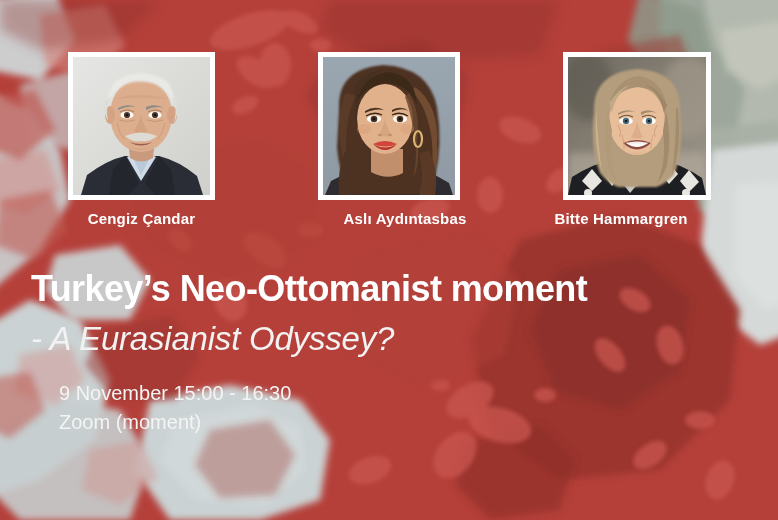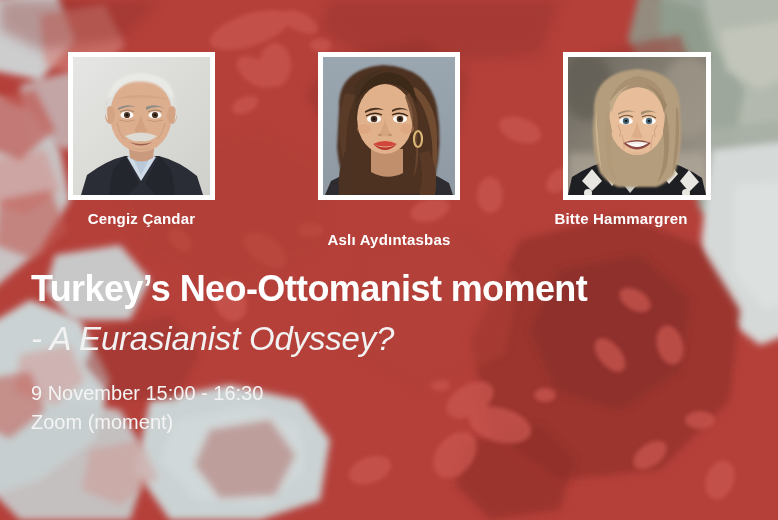--- a/index.html
+++ b/index.html
@@ -75,21 +75,21 @@
   .meta {
     position:absolute;
     left:31px; top:379px;
     color:#f4f4f4;
     font-size:20px;
     font-weight:400;
     line-height:29px;
     white-space:nowrap;
     z-index:6;
   }
-  .meta div { white-space:nowrap; }
+  .meta div { white-space:nowrap;margin-left:28px; }
 </style>
 </head>
 <body>
 
 <div id="poster">
 
   <div id="bg">
     <svg viewBox="0 0 778 520" preserveAspectRatio="none" xmlns="http://www.w3.org/2000/svg">
       <defs>
         <filter id="blurS">
@@ -326,21 +326,21 @@
             <ellipse cx="41" cy="72" rx="7" ry="5" fill="#d99b77" opacity="0.45"></ellipse>
             <ellipse cx="84" cy="72" rx="7" ry="5" fill="#d99b77" opacity="0.45"></ellipse>
 
             <ellipse cx="95" cy="82" rx="4" ry="8" fill="none" stroke="#d9b472" stroke-width="2.2"></ellipse>
 
             <path d="M30,96 Q26,116 32,138 L16,138 Q14,114 22,94 Z" fill="#4b3222"></path>
             <path d="M96,96 Q102,118 96,138 L112,138 Q116,112 106,94 Z" fill="#5a3a26"></path>
           </svg>
         </div>
       </div>
-      <div class="sp-name" style="left:318px; top:210px; width:142px;margin-top:21px;">Aslı Aydıntasbas</div>
+      <div class="sp-name" style="left:334px; top:210px; width:142px;">Aslı Aydıntasbas</div>
     </div>
 
     <div class="speaker">
       <div class="frame" style="left:563px; top:52px; width:148px; height:148px;">
         <div class="photo">
           <svg viewBox="0 0 138 138" preserveAspectRatio="xMidYMid slice" xmlns="http://www.w3.org/2000/svg">
             <defs>
               <linearGradient id="bg3" x1="0" y1="0" x2="1" y2="1">
                 <stop offset="0%" stop-color="#6e6a61"></stop>
                 <stop offset="55%" stop-color="#8a8377"></stop>

